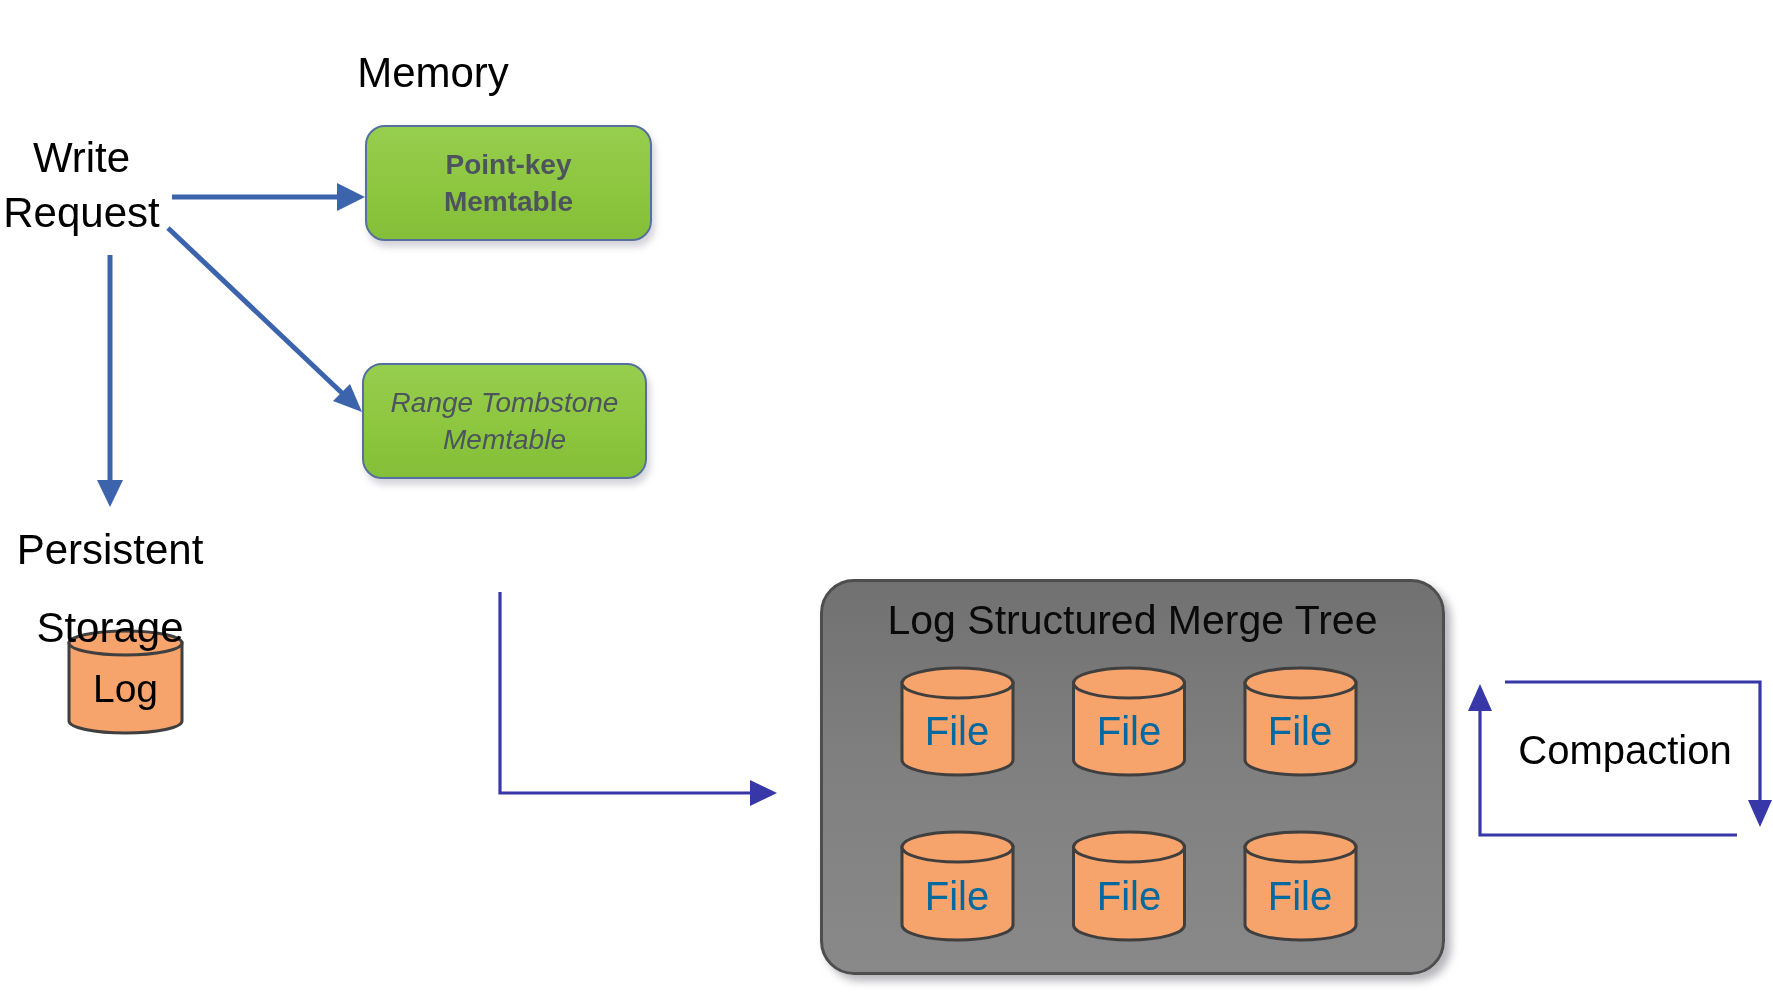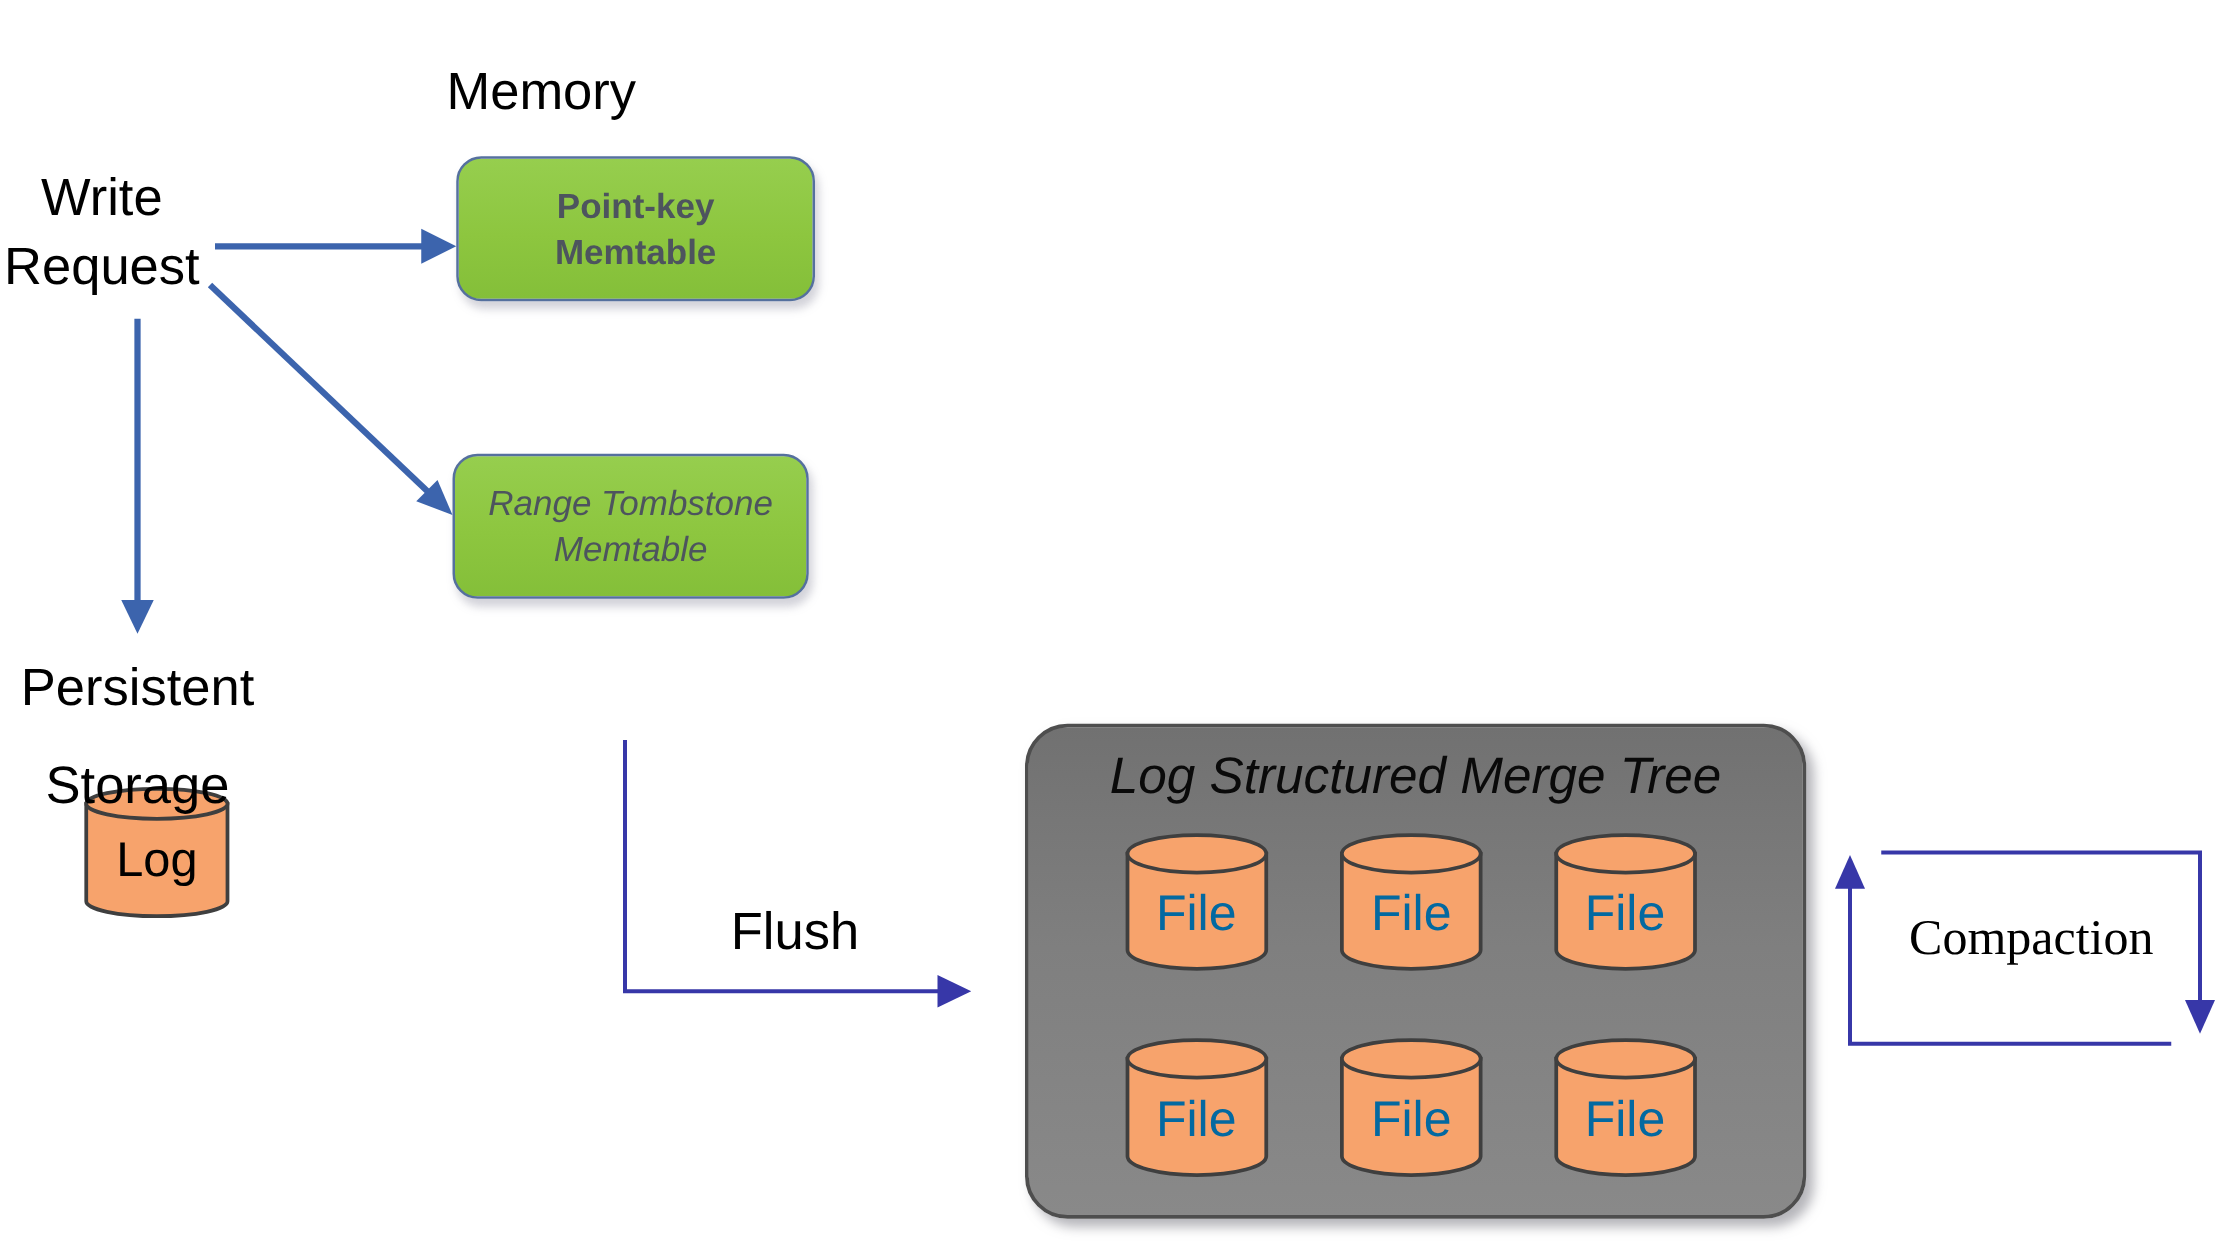--- a/index.html
+++ b/index.html
@@ -10,21 +10,21 @@
   .label{
     position:absolute;text-align:center;white-space:pre-line;
     color:var(--label-text);line-height:1.0;
   }
   .lbl-big{font-size:42px;}
   .memory-lbl{left:333px;top:50px;width:200px;line-height:46px;}
   .write-lbl{left:-6px;top:130px;width:175px;line-height:55px;}
   .persist-lbl{left:10px;top:511px;width:200px;line-height:78px;}
   .log-lbl{left:65px;top:669px;width:121px;font-size:39px;}
   .flush-lbl{left:536px;top:724px;width:200px;font-size:42px;}
-  .compaction-lbl{left:1500px;top:730px;width:250px;font-size:40px;font-family:Liberation Serif, serif;}
+  .compaction-lbl{left:1500px;top:730px;width:250px;font-size:40px;}
 
   .memtable{
     position:absolute;display:flex;align-items:center;justify-content:center;
     background:linear-gradient(180deg,#96ce4e 0%,var(--memtable-fill) 55%,#84bf39 100%);
     border:2px solid var(--memtable-border);
     border-radius:20px;
     box-shadow:3px 6px 7px rgba(130,130,150,0.35);
     color:var(--memtable-text);
     font-size:28px;line-height:37px;text-align:center;white-space:pre-line;
   }
@@ -34,21 +34,21 @@
   .lsm-box{
     position:absolute;left:820px;top:579px;width:625px;height:396px;
     background:linear-gradient(180deg,#717171 0%,var(--lsm-box-fill) 45%,#898989 100%);
     border:3px solid var(--lsm-box-border);
     border-radius:34px;
     box-shadow:6px 6px 9px rgba(120,120,130,0.55);
     box-sizing:border-box;
   }
   .lsm-title{
     position:absolute;left:0;right:0;top:15px;text-align:center;
-    font-size:41px;color:#0a0a0a;font-style:italic;
+    font-size:41px;color:#0a0a0a;
   }
   .file-lbl{position:absolute;width:120px;text-align:center;font-size:40px;color:#0369a1;}
 
   svg.overlay{position:absolute;left:0;top:0;pointer-events:none;}
   .cyl{fill:var(--cylinder-fill);stroke:var(--cylinder-stroke);stroke-width:3;}
   .write-line{stroke:var(--write-arrow);stroke-width:5;fill:none;}
   .write-head{fill:var(--write-arrow);stroke:none;}
   .flow-line{stroke:var(--flow-arrow);stroke-width:3.2;fill:none;}
   .flow-head{fill:var(--flow-arrow);stroke:none;}
 </style>
@@ -132,21 +132,20 @@
       <ellipse class="cyl" cx="1300.5" cy="847" rx="55.5" ry="15"></ellipse>
     </g>
   </svg>
 
   <div class="label lbl-big memory-lbl">Memory</div>
   <div class="label lbl-big write-lbl">Write
 Request</div>
   <div class="label lbl-big persist-lbl">Persistent
 Storage</div>
   <div class="label log-lbl">Log</div>
-  <div class="label flush-lbl">Flush</div>
   <div class="label compaction-lbl">Compaction</div>
 
   <div class="file-lbl" style="left:897px;top:709px;">File</div>
   <div class="file-lbl" style="left:1069px;top:709px;">File</div>
   <div class="file-lbl" style="left:1240px;top:709px;">File</div>
   <div class="file-lbl" style="left:897px;top:874px;">File</div>
   <div class="file-lbl" style="left:1069px;top:874px;">File</div>
   <div class="file-lbl" style="left:1240px;top:874px;">File</div>
 
 </div>

